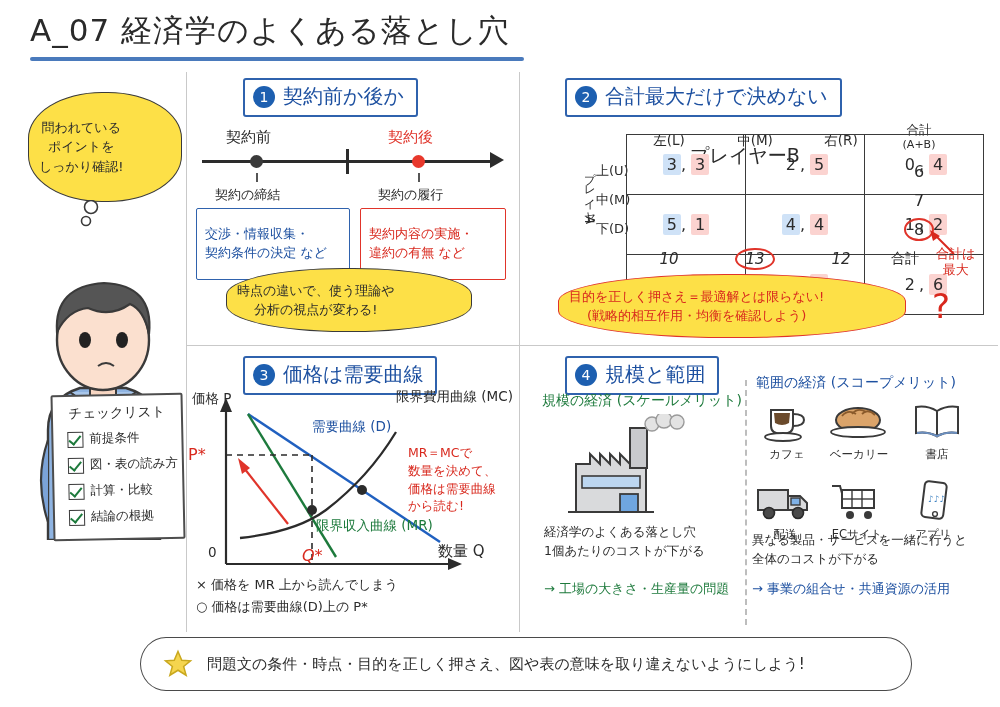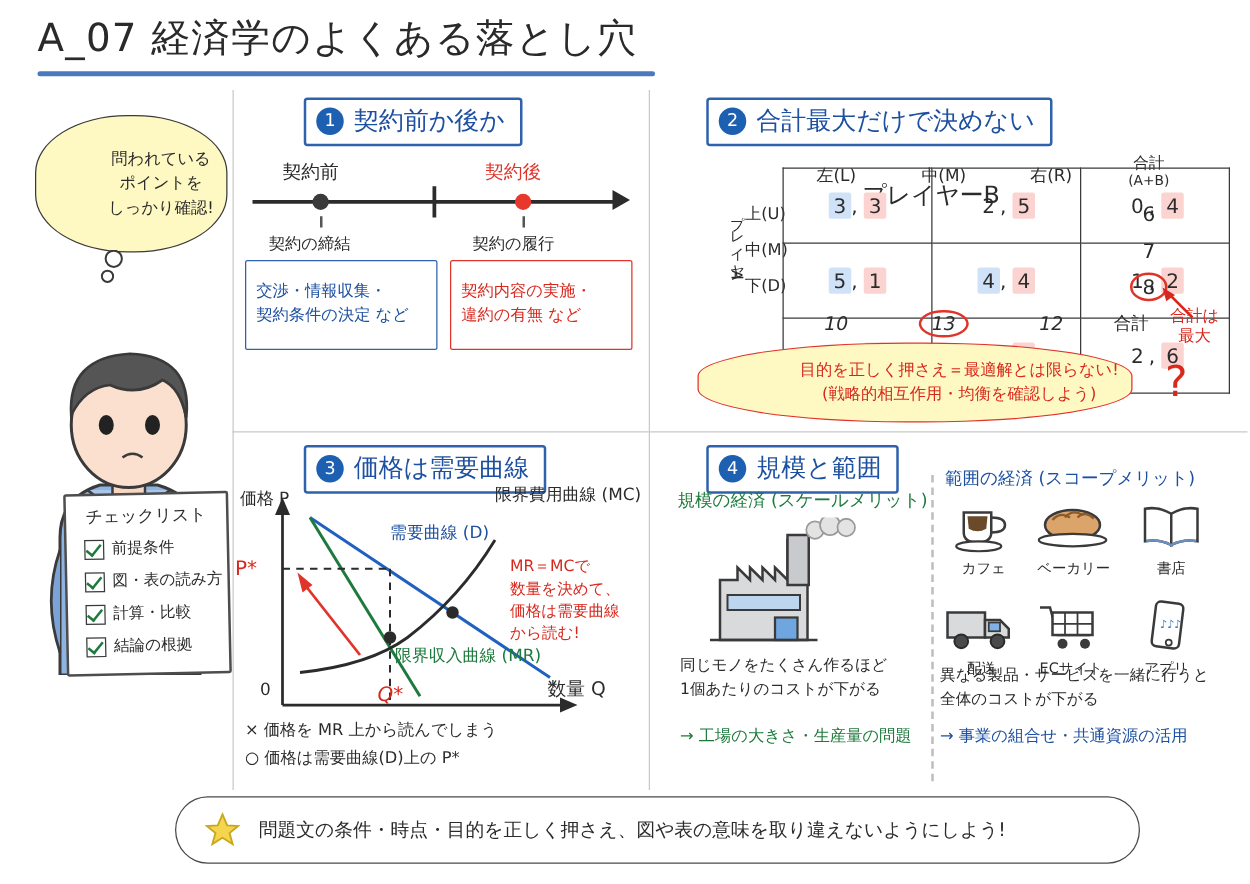--- a/index.html
+++ b/index.html
@@ -29,22 +29,22 @@
   .sec-num{width:22px;height:22px;border-radius:50%;background:#1d5fb0;color:#fff;
      font-size:14px;display:flex;align-items:center;justify-content:center;flex:0 0 auto;}
   .sec-title{font-size:20px;color:#1d50a0;white-space:nowrap;}
 
   
   .note-box{position:absolute;border:1.6px solid #2f62ad;border-radius:2px;background:#fff;
      padding:16px 8px;font-size:13px;color:#1d50a0;line-height:1.45;}
   .note-box.red{border-color:#e0342a;color:#d8281d;}
 
   
-  .cloud{position:absolute;background:#fef9c3;border:1.7px solid #3a3a3a;border-radius:48%/42%;
-     display:flex;align-items:center;justify-content:flex-end;text-align:center;}
+  .cloud{position:absolute;background:#fde047;border:1.7px solid #3a3a3a;border-radius:48%/42%;
+     display:flex;align-items:center;justify-content:flex-start;text-align:center;}
   .cloud.red{border-color:#e0342a;color:#d8281d;}
   .cloud-txt{font-size:13px;line-height:1.5;padding:4px 10px;}
 
   
   #s1{position:absolute;left:190px;top:78px;width:330px;height:262px;}
   .tl-line{position:absolute;left:12px;top:82px;width:290px;height:3px;background:#2c2c2c;}
   .tl-arrow{position:absolute;left:300px;top:74px;width:0;height:0;
      border-left:14px solid #2c2c2c;border-top:8px solid transparent;border-bottom:8px solid transparent;}
   .tl-tick{position:absolute;left:156px;top:71px;width:2.5px;height:25px;background:#2c2c2c;}
   .dot{position:absolute;width:13px;height:13px;border-radius:50%;top:77px;}
@@ -202,20 +202,26 @@
 
     <div class="note-box" style="left:6px;top:130px;width:136px;">
       <div>交渉・情報収集・</div>
       <div>契約条件の決定 など</div>
     </div>
     <div class="note-box red" style="left:170px;top:130px;width:128px;">
       <div>契約内容の実施・</div>
       <div>違約の有無 など</div>
     </div>
 
+    <div class="cloud" style="left:36px;top:190px;width:244px;height:62px;">
+      <div class="cloud-txt">
+        <div>時点の違いで、使う理論や</div>
+        <div>分析の視点が変わる!</div>
+      </div>
+    </div>
   </div>
 
   <div class="sec-head" style="left:565px;top:78px;">
     <span class="sec-num">2</span>
     <span class="sec-title">合計最大だけで決めない</span>
   </div>
 
   <div id="s2">
     <div class="mx-caption" style="left:150px;top:32px;">プレイヤーB</div>
     <div class="vtext" style="left:42px;top:86px;">
@@ -376,21 +382,21 @@
       <rect x="72" y="14" width="17" height="40" fill="#c9cacd" stroke="#3a3a3a" stroke-width="2"></rect>
       <rect x="24" y="62" width="58" height="12" fill="#bcd6f0" stroke="#3a3a3a" stroke-width="1.6"></rect>
       <rect x="62" y="80" width="18" height="18" fill="#6fa6e0" stroke="#3a3a3a" stroke-width="1.8"></rect>
       <circle cx="94" cy="10" r="7" fill="#e3e3e3" stroke="#9a9a9a" stroke-width="1.4"></circle>
       <circle cx="106" cy="6" r="8" fill="#e3e3e3" stroke="#9a9a9a" stroke-width="1.4"></circle>
       <circle cx="119" cy="8" r="7" fill="#e3e3e3" stroke="#9a9a9a" stroke-width="1.4"></circle>
       <line x1="10" y1="98" x2="96" y2="98" stroke="#3a3a3a" stroke-width="2"></line>
     </svg>
 
     <div class="s4-body" style="left:4px;top:170px;">
-      <div>同じモノをたくさん作るほど</div>
+      <div>経済学のよくある落とし穴</div>
       <div>1個あたりのコストが下がる</div>
     </div>
     <div class="s4-foot green" style="left:4px;top:228px;">→ 工場の大きさ・生産量の問題</div>
 
     <div class="s4-h blue" style="left:216px;top:22px;">範囲の経済 (スコープメリット)</div>
 
     <div class="icon-cell" style="left:214px;top:48px;">
       <svg width="50" height="42" viewBox="0 0 50 42">
         <path d="M9 10 L9 26 Q9 34 20 34 Q31 34 31 26 L31 10 Z" fill="#fff" stroke="#3a3a3a" stroke-width="2"></path>
         <path d="M12 13 L28 13 L27 23 Q20 27 13 23 Z" fill="#6b4a2b"></path>

